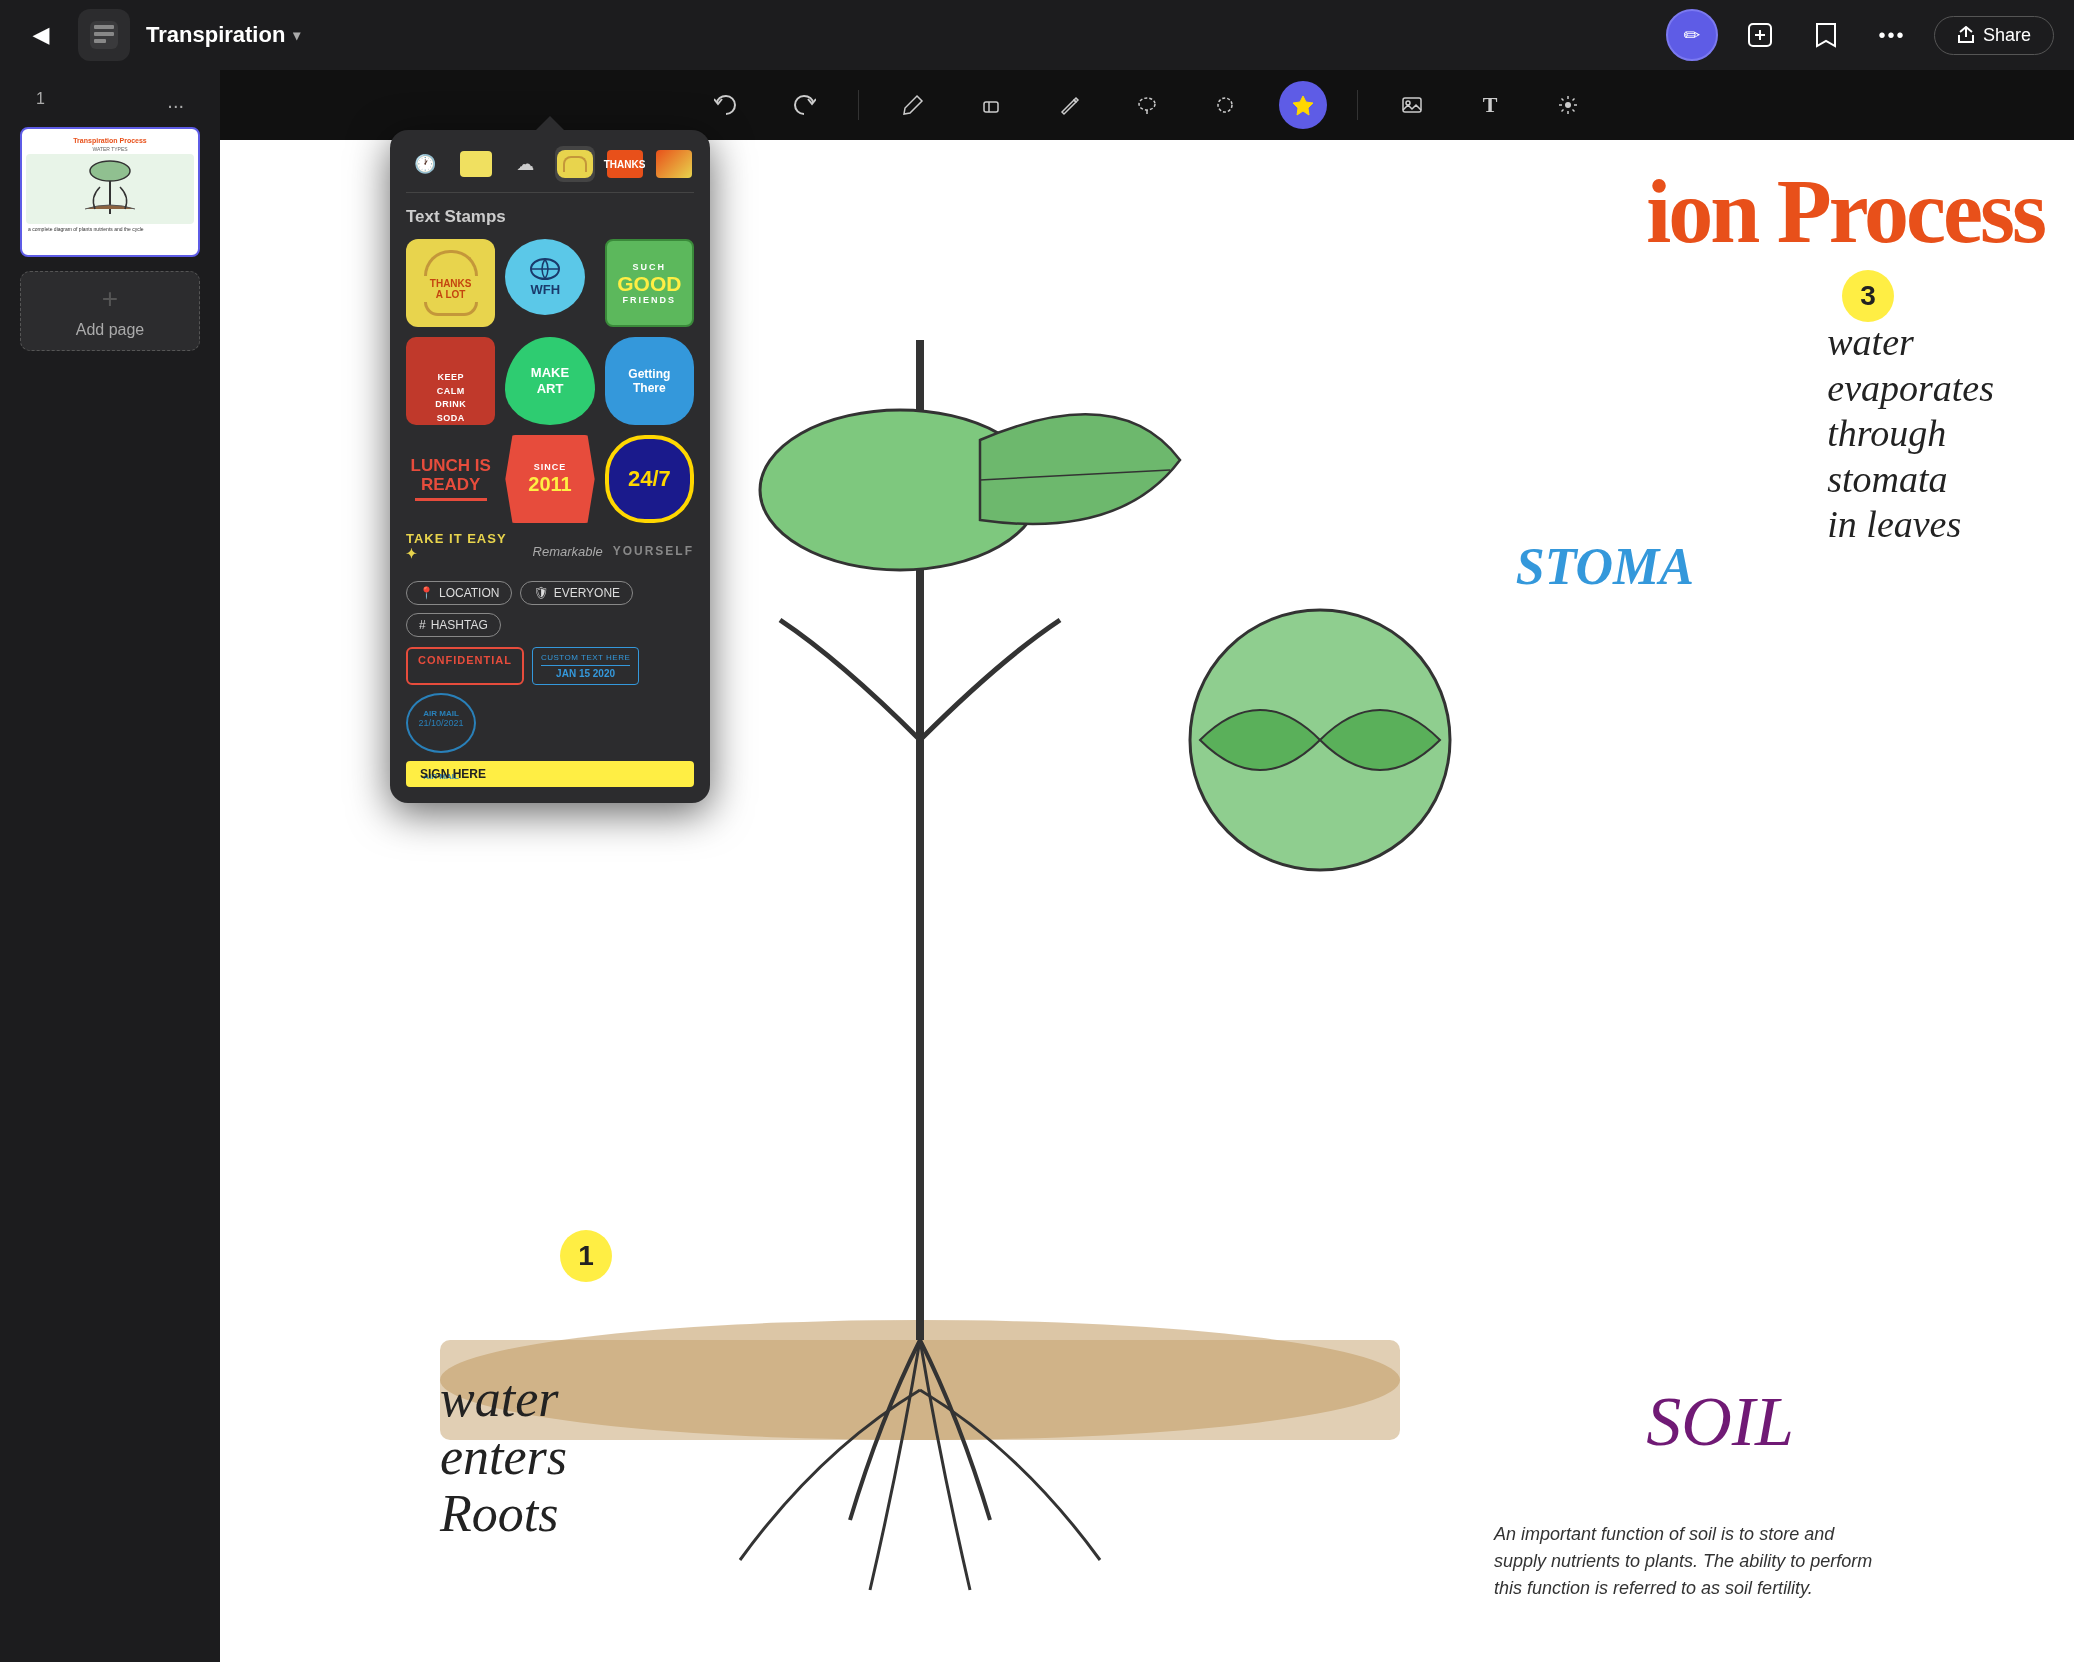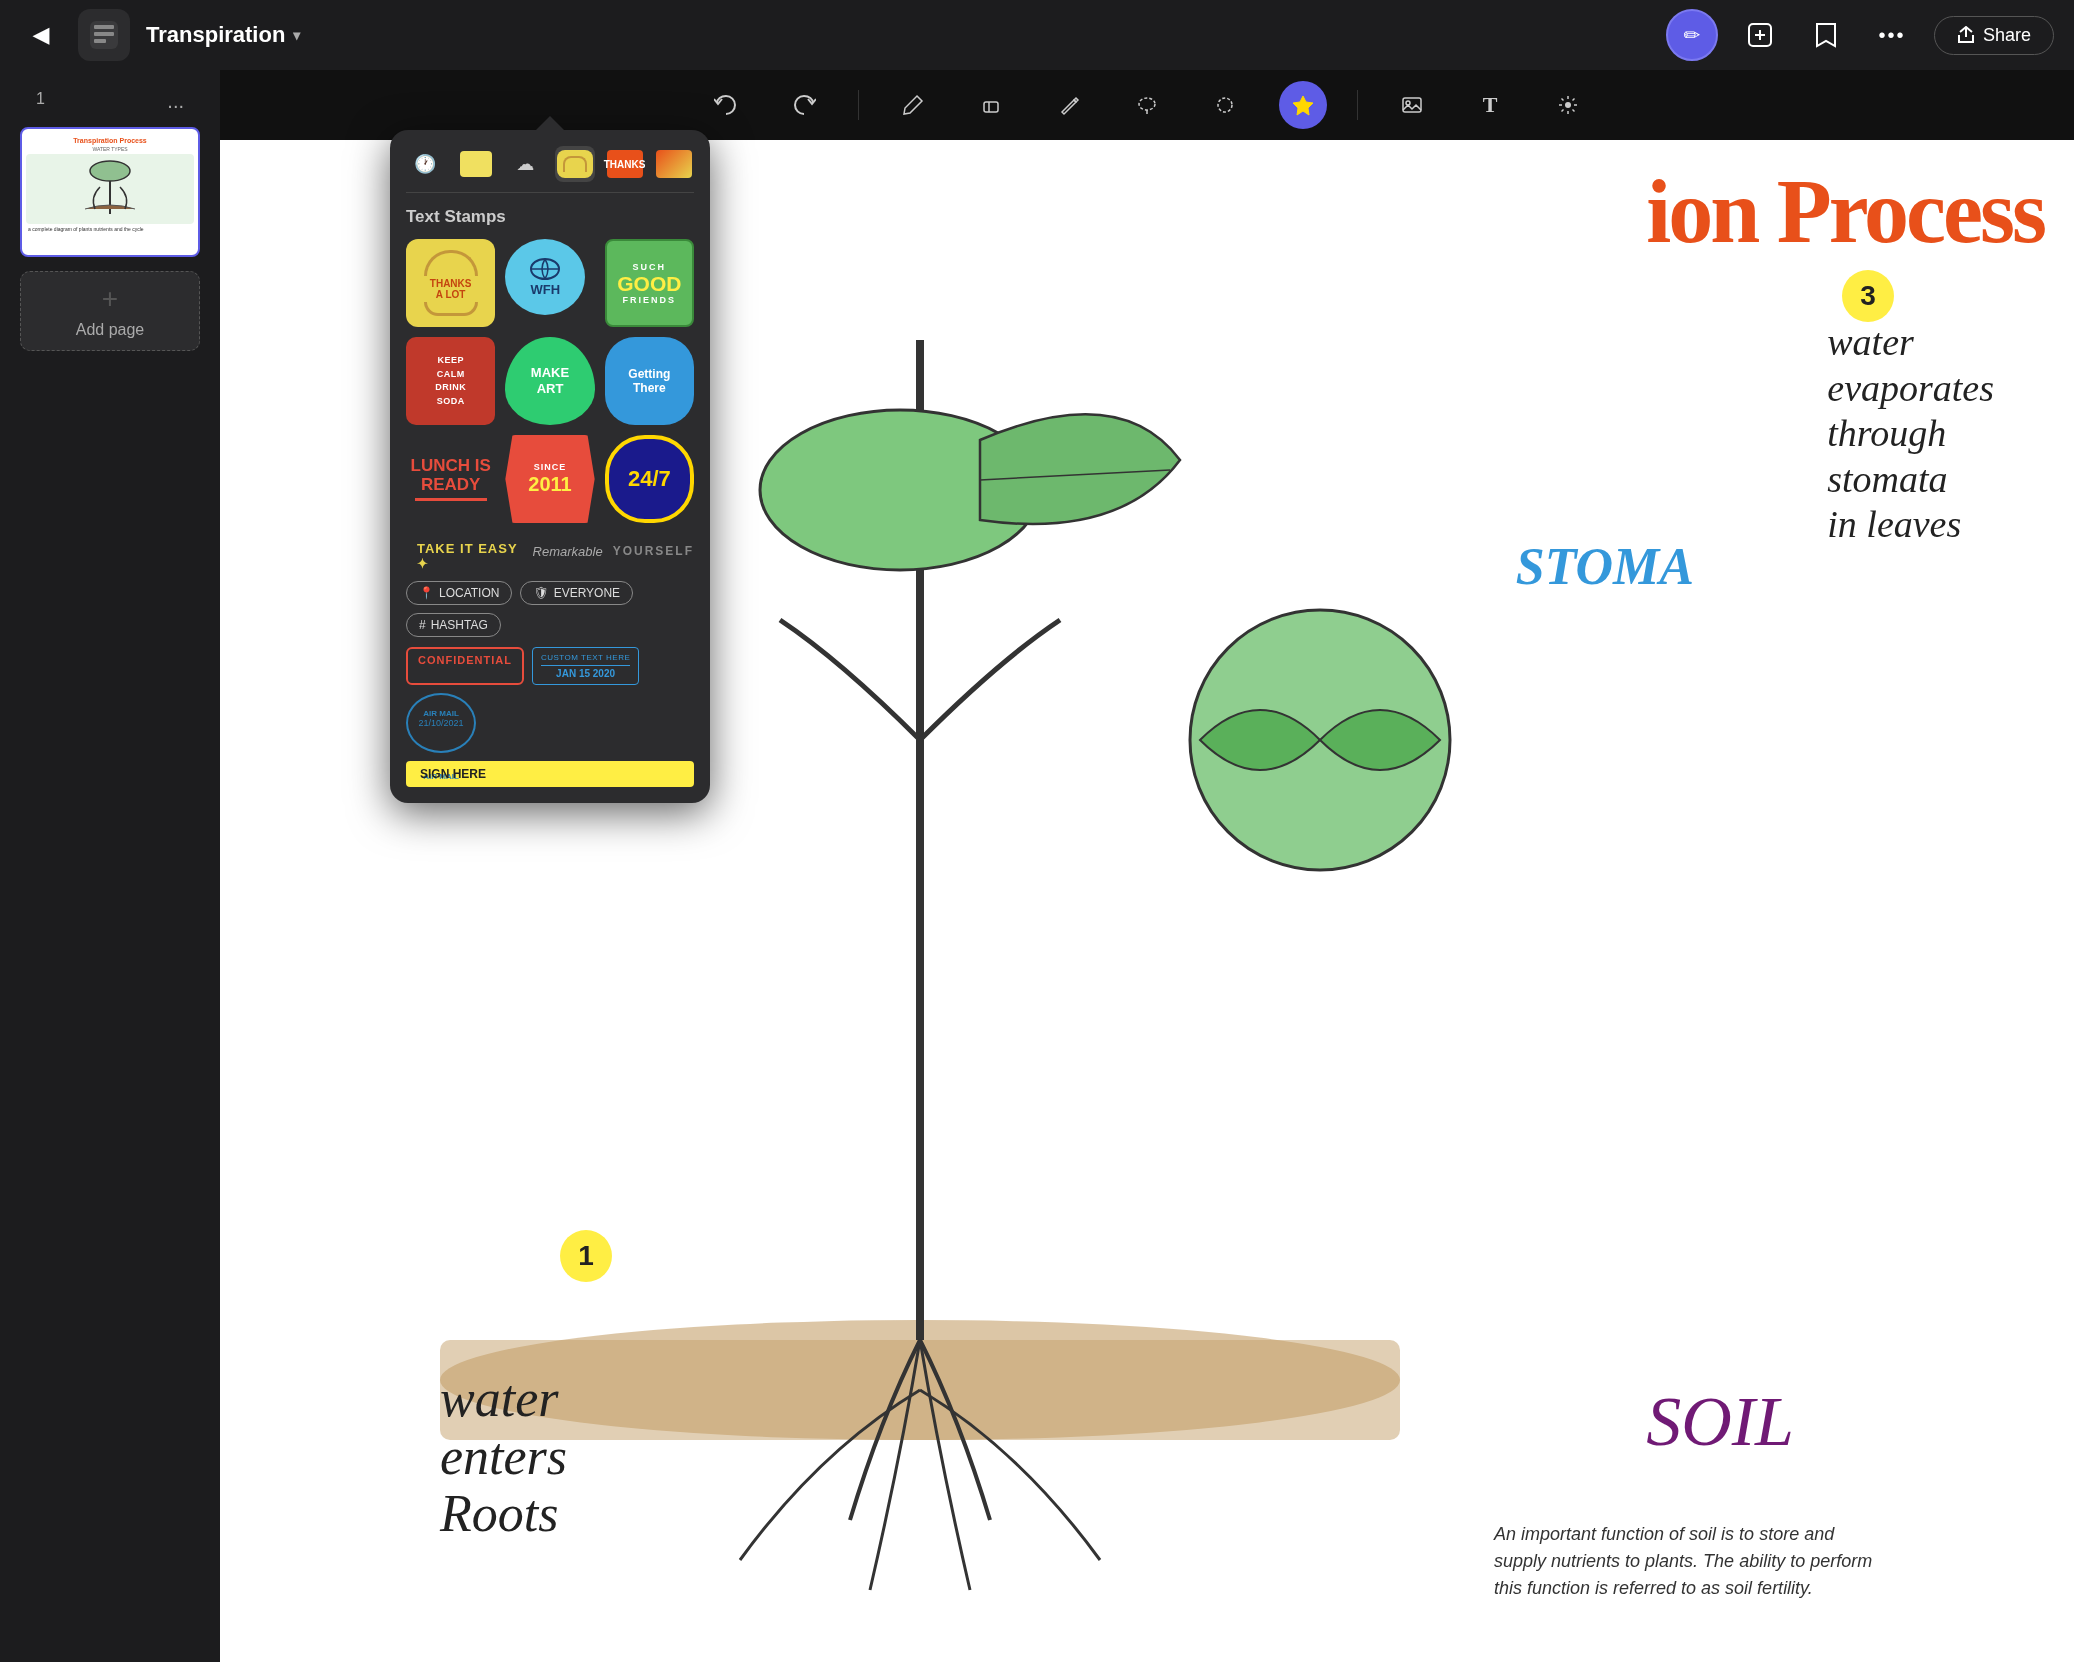--- a/index.html
+++ b/index.html
@@ -66,21 +66,21 @@
     .sticker-tab.active { background: #444; }
 
     .sticker-section-title { color: #ccc; font-size: 17px; font-weight: 600; margin-bottom: 12px; }
     .sticker-grid { display: grid; grid-template-columns: repeat(3, 1fr); gap: 10px; }
     .sticker-item { border-radius: 10px; cursor: pointer; display: flex; align-items: center; justify-content: center; height: 88px; transition: opacity 0.15s; }
 
     
     .stamp-thanks { background: #e8d44d; border-radius: 12px; flex-direction: column; }
 
     .sticker-row-small { display: flex; gap: 10px; margin-top: 8px; }
-    .stamp-text-sm { background: transparent; color: #e8d44d; font-size: 13px; font-weight: 700; letter-spacing: 1px; cursor: pointer; height: 40px; display: flex; align-items: flex-end; margin-left: 11px; }
+    .stamp-text-sm { background: transparent; color: #e8d44d; font-size: 13px; font-weight: 700; letter-spacing: 1px; cursor: pointer; height: 40px; display: flex; align-items: flex-start; }
     .stamp-remarkable { color: #aaa; font-size: 13px; font-style: italic; height: 40px; display: flex; align-items: center; cursor: pointer; }
     .stamp-yourself { color: #888; font-size: 13px; font-weight: 700; letter-spacing: 2px; height: 40px; display: flex; align-items: center; cursor: pointer; }
 
     .sticker-badges { display: flex; gap: 8px; margin-top: 10px; flex-wrap: wrap; }
     .badge-location { border: 1.5px solid #888; border-radius: 20px; color: #ddd; font-size: 12px; padding: 4px 12px; cursor: pointer; display: flex; align-items: center; gap: 5px; }
     .badge-everyone { border: 1.5px solid #888; border-radius: 20px; color: #ddd; font-size: 12px; padding: 4px 12px; cursor: pointer; display: flex; align-items: center; gap: 5px; }
     .badge-hashtag { border: 1.5px solid #888; border-radius: 20px; color: #ddd; font-size: 12px; padding: 4px 12px; cursor: pointer; display: flex; align-items: center; gap: 5px; }
 
     .sticker-stamps-row { display: flex; gap: 8px; margin-top: 10px; flex-wrap: wrap; }
     .stamp-conf { border: 2px solid #e74c3c; border-radius: 6px; color: #e74c3c; font-size: 11px; font-weight: 700; padding: 5px 10px; cursor: pointer; letter-spacing: 1px; }
@@ -371,21 +371,21 @@
 
     <div class="sticker-item" style="background:#5cb85c;border-radius:8px;border:2.5px solid #3a8a3a;flex-direction:column;">
       <div style="display:flex;flex-direction:column;align-items:center;justify-content:center;height:100%;gap:1px;">
         <span style="color:#fff;font-size:9px;font-weight:700;letter-spacing:2px;">SUCH</span>
         <span style="color:#ffee44;font-size:21px;font-weight:900;line-height:1;">GOOD</span>
         <span style="color:#fff;font-size:9px;font-weight:700;letter-spacing:2px;">FRIENDS</span>
       </div>
     </div>
 
     <div class="sticker-item" style="background:#c0392b;border-radius:10px;flex-direction:column;">
-      <div style="display:flex;flex-direction:column;align-items:center;justify-content:center;height:100%;">
+      <div style="display:flex;flex-direction:column;align-items:center;justify-content:flex-end;height:100%;">
         <span style="color:white;font-size:9px;font-weight:800;text-align:center;line-height:1.5;letter-spacing:0.5px;">KEEP<br>CALM<br>DRINK<br>SODA</span>
       </div>
     </div>
 
     <div class="sticker-item" style="background:#2ecc71;border-radius:50% 50% 50% 50% / 60% 60% 40% 40%;flex-direction:column;">
       <div style="display:flex;flex-direction:column;align-items:center;justify-content:center;height:100%;">
         <span style="color:white;font-size:13px;font-weight:900;text-align:center;line-height:1.2;">MAKE<br>ART</span>
       </div>
     </div>
 

